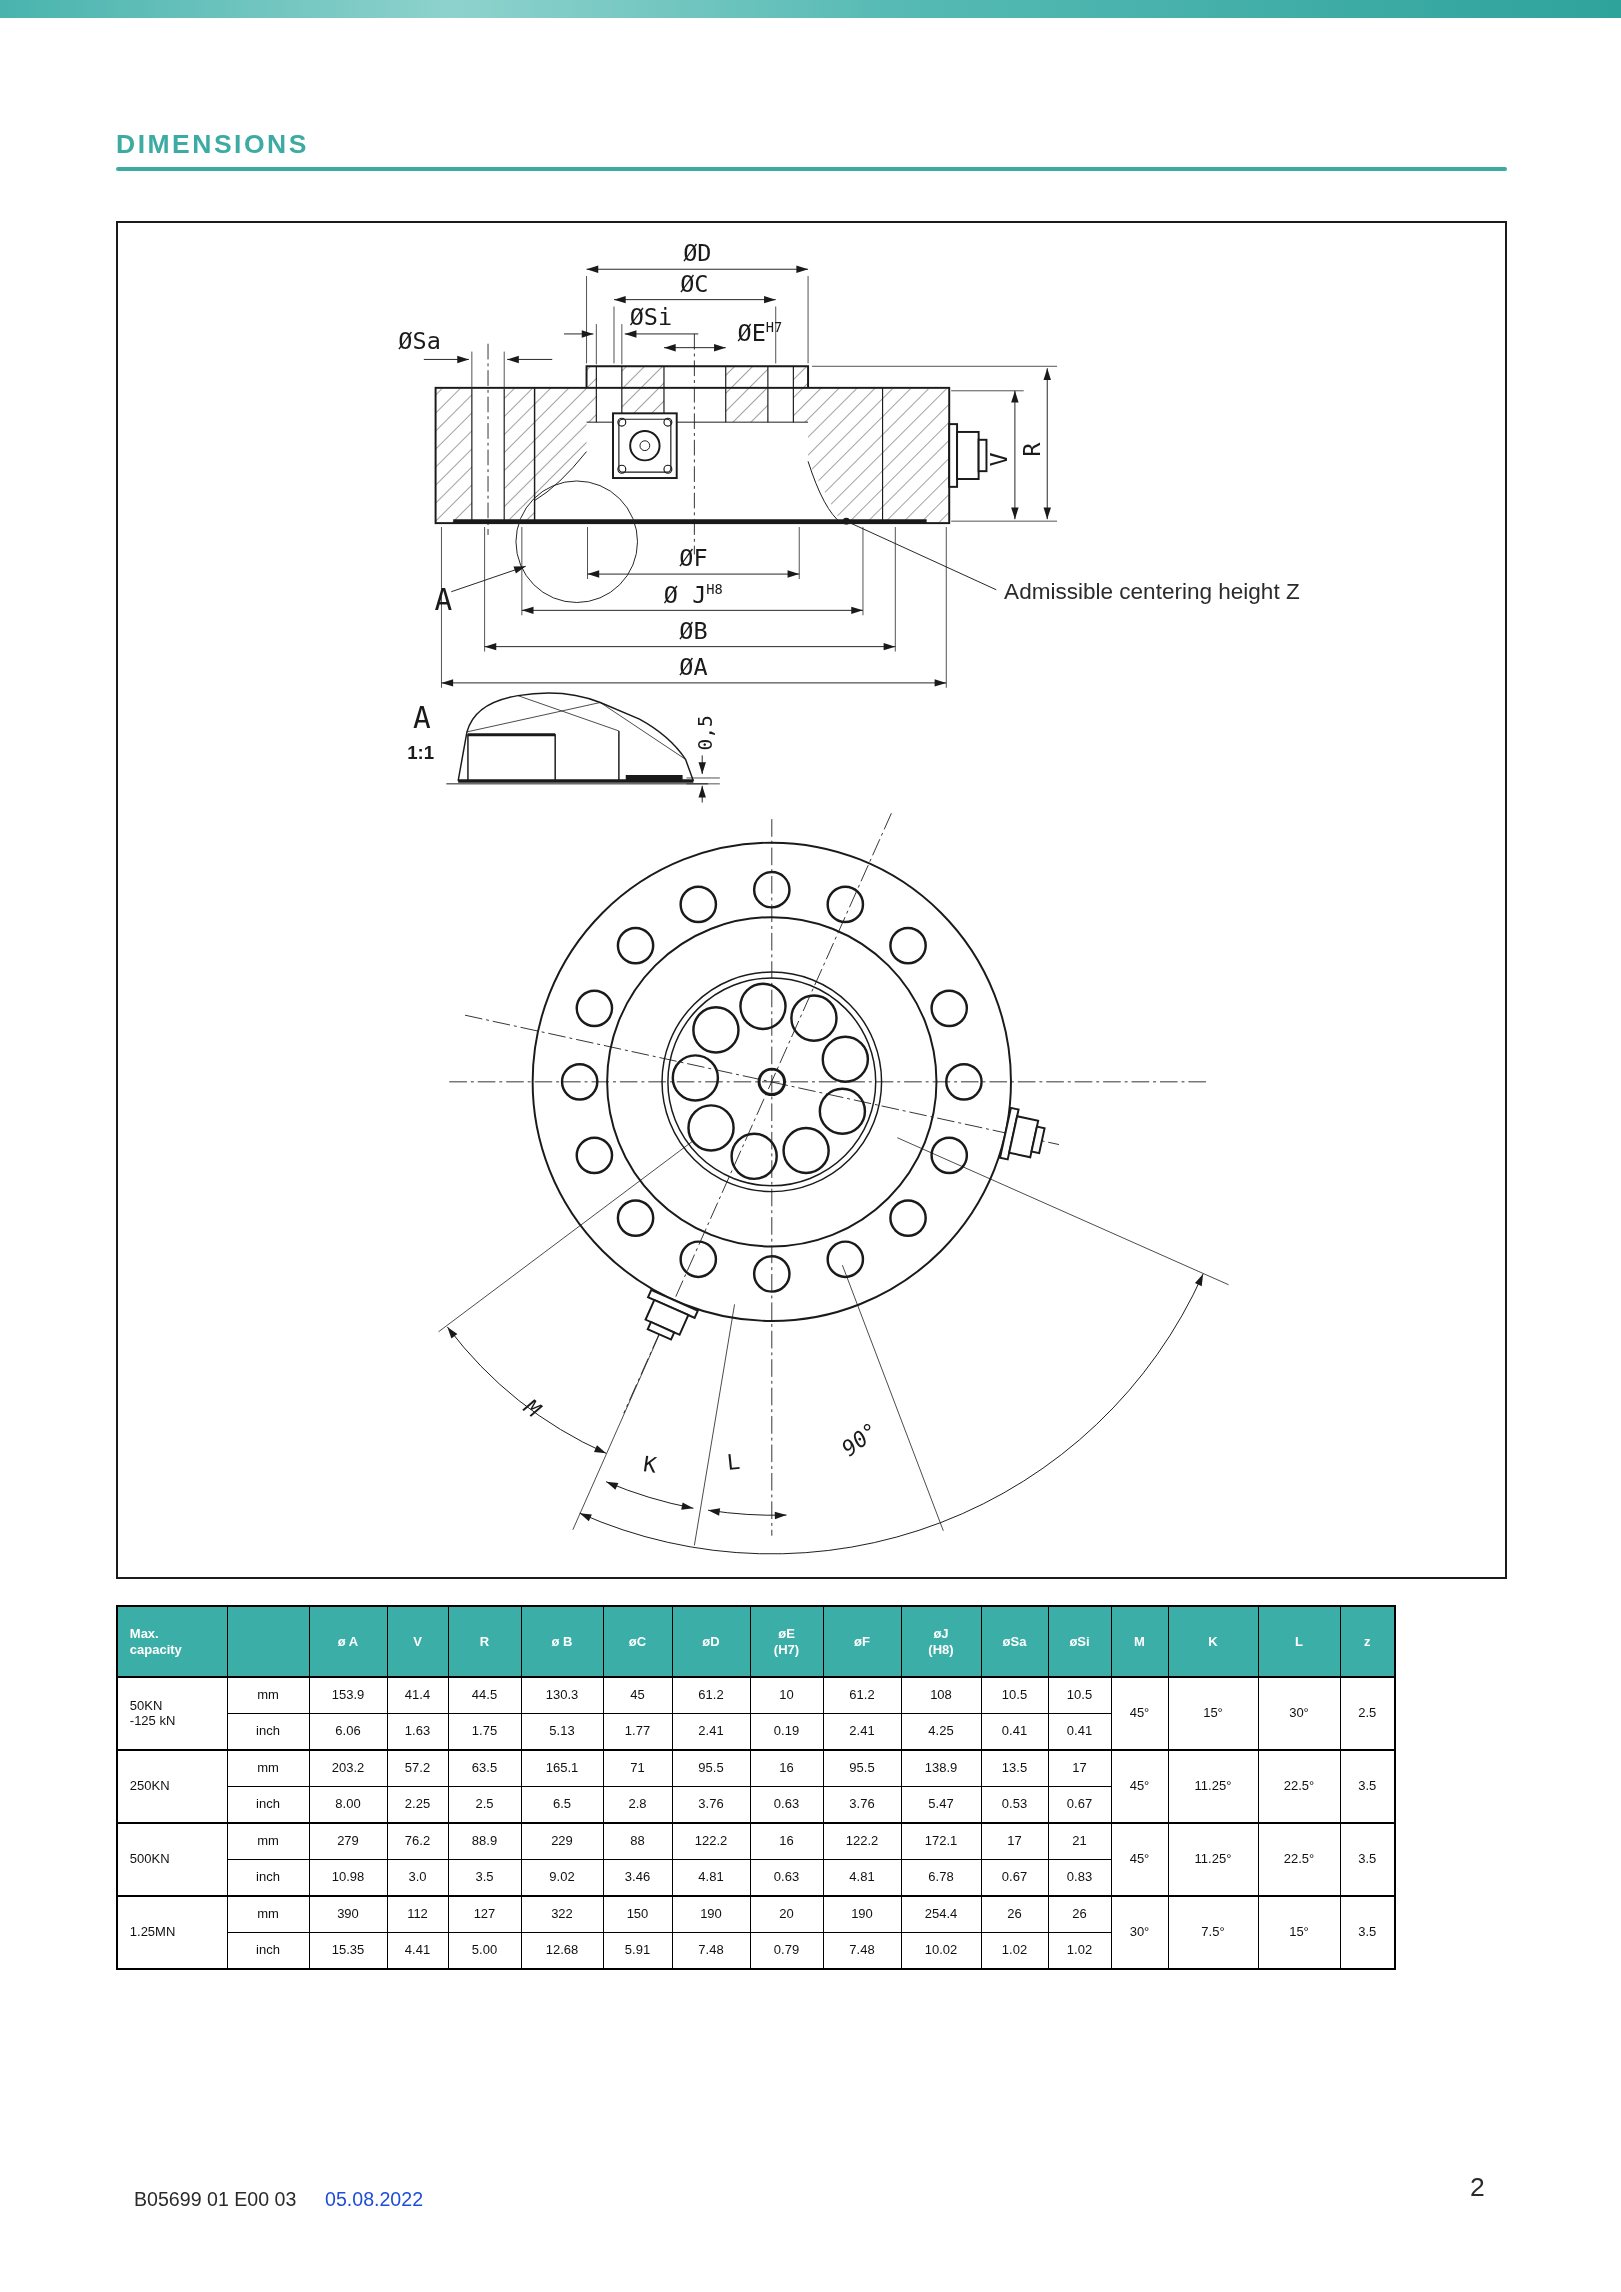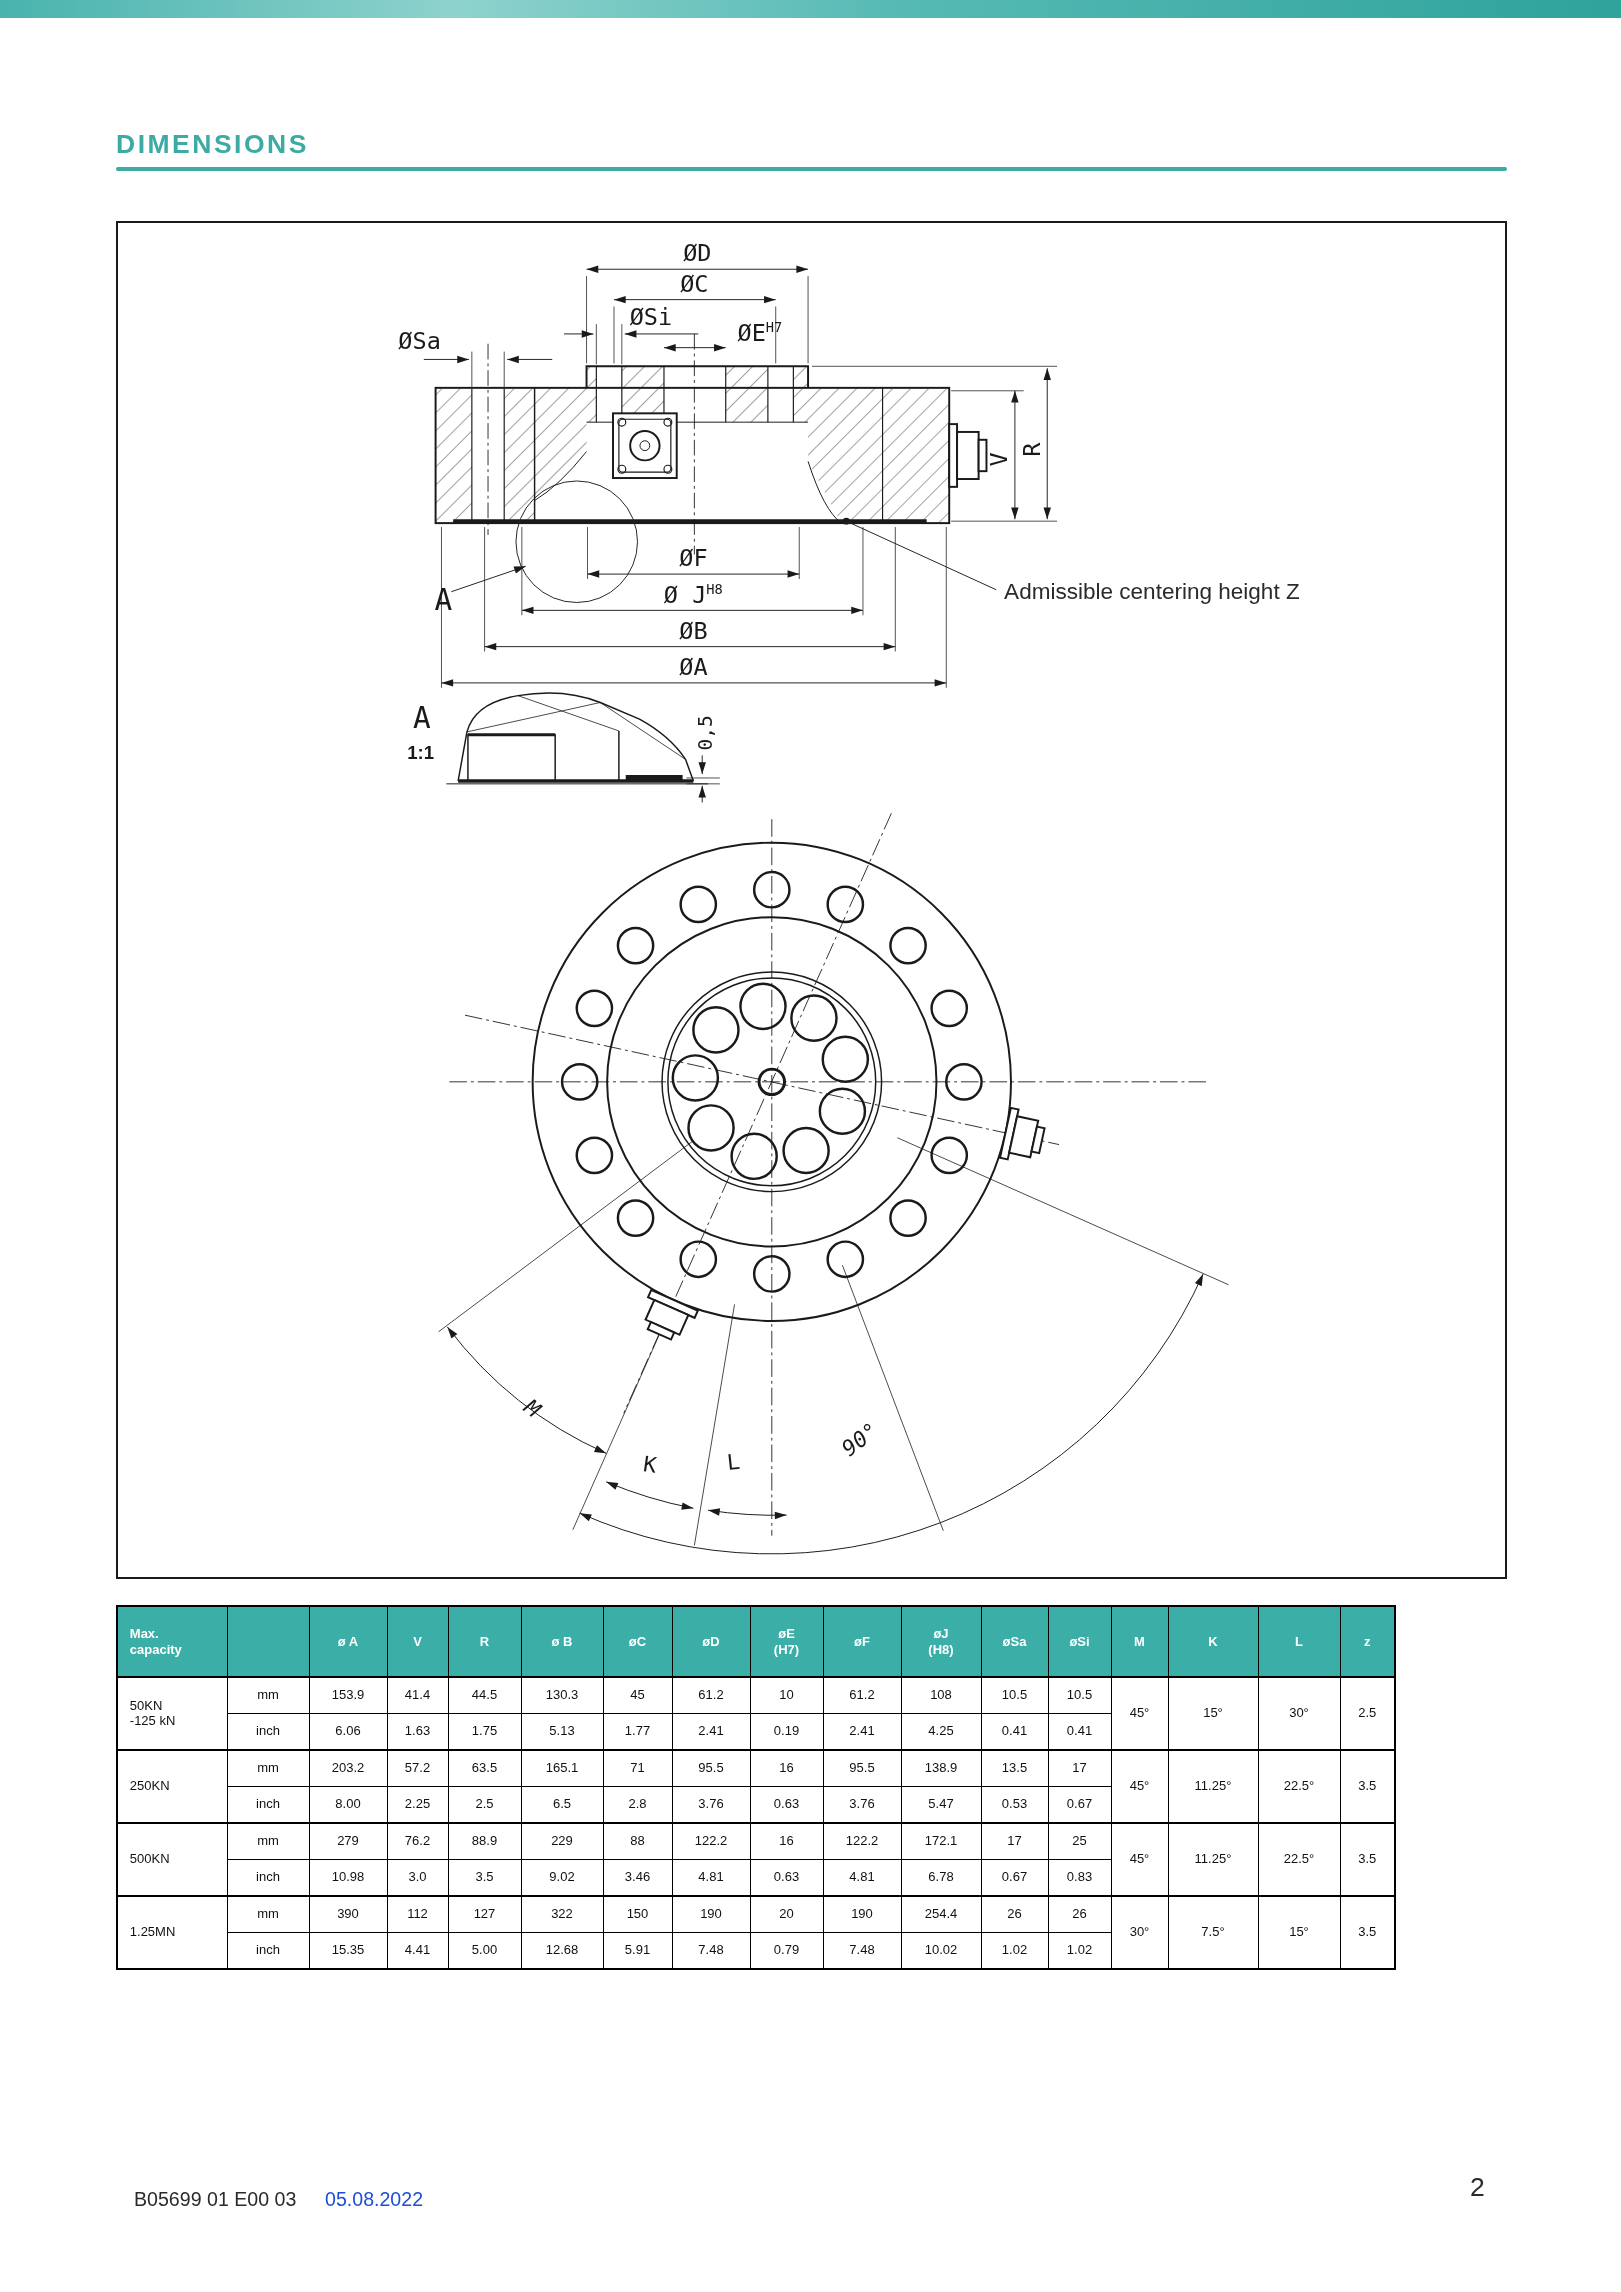--- a/index.html
+++ b/index.html
@@ -408,21 +408,21 @@
     <td>279</td>
     <td>76.2</td>
     <td>88.9</td>
     <td>229</td>
     <td>88</td>
     <td>122.2</td>
     <td>16</td>
     <td>122.2</td>
     <td>172.1</td>
     <td>17</td>
-    <td>25</td>
+    <td>21</td>
     <td rowspan="2">45°</td>
     <td rowspan="2">11.25°</td>
     <td rowspan="2">22.5°</td>
     <td rowspan="2">3.5</td>
   </tr>
   <tr>
     <td>inch</td>
     <td>10.98</td>
     <td>3.0</td>
     <td>3.5</td>

